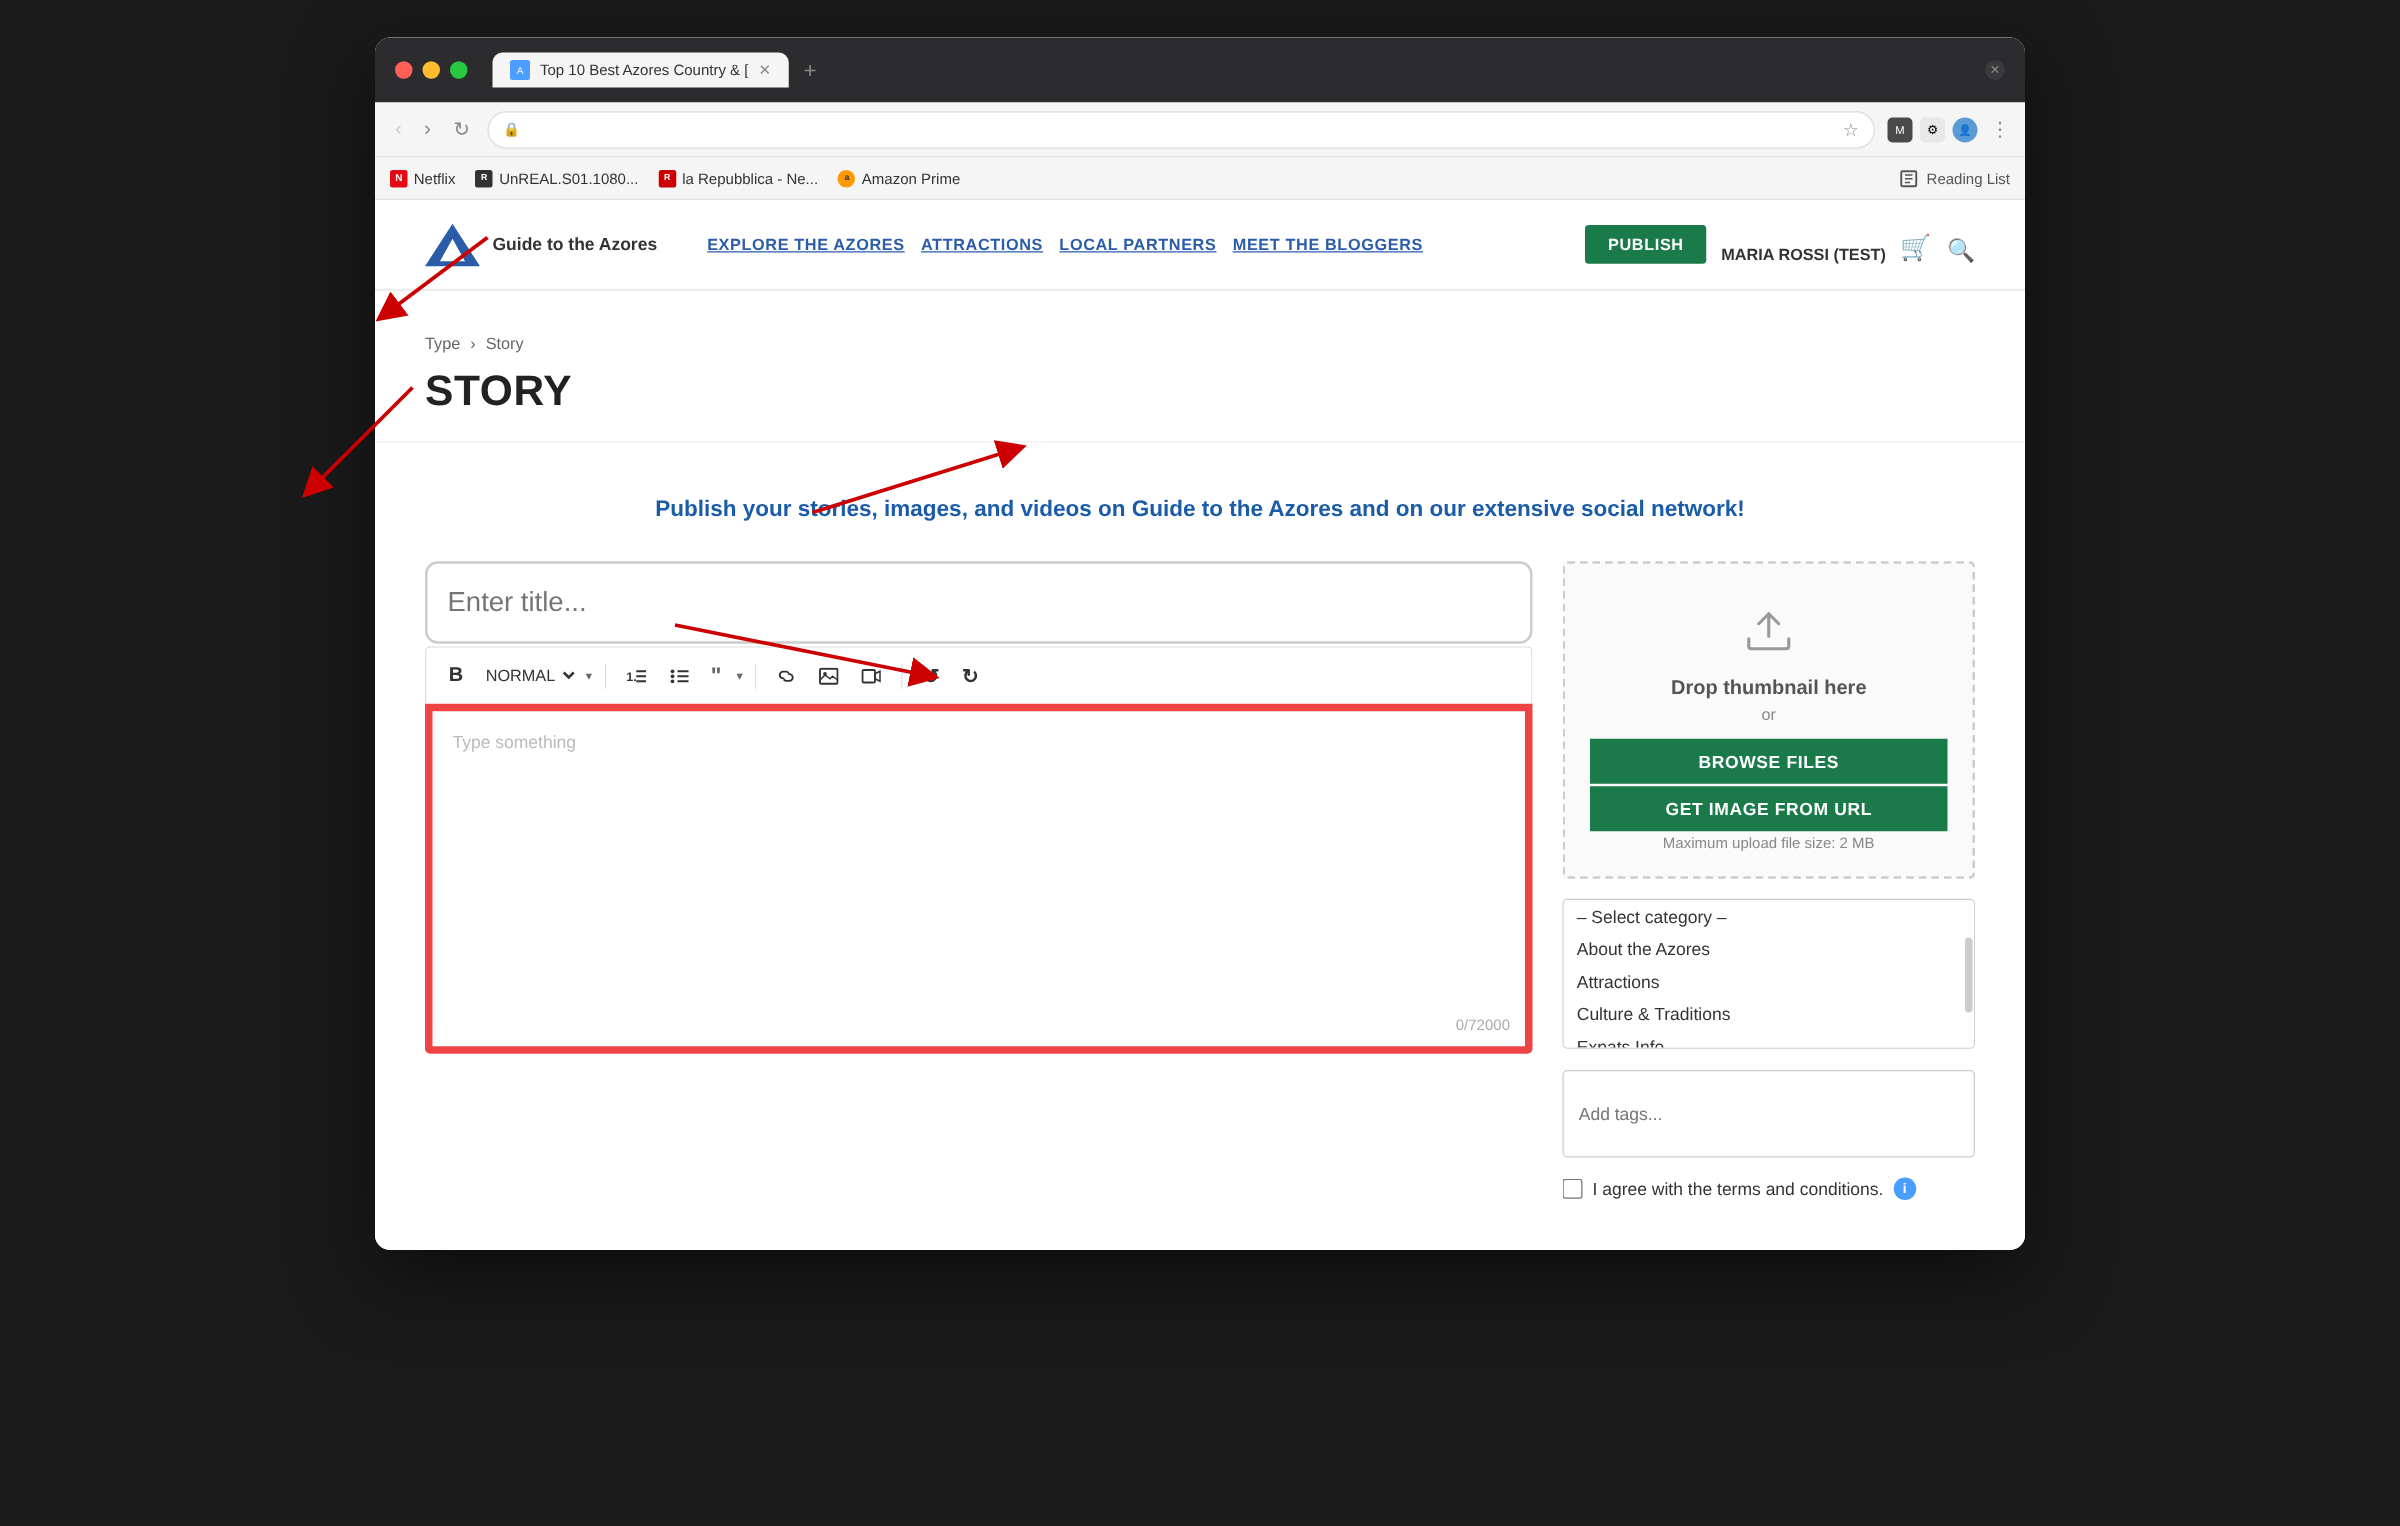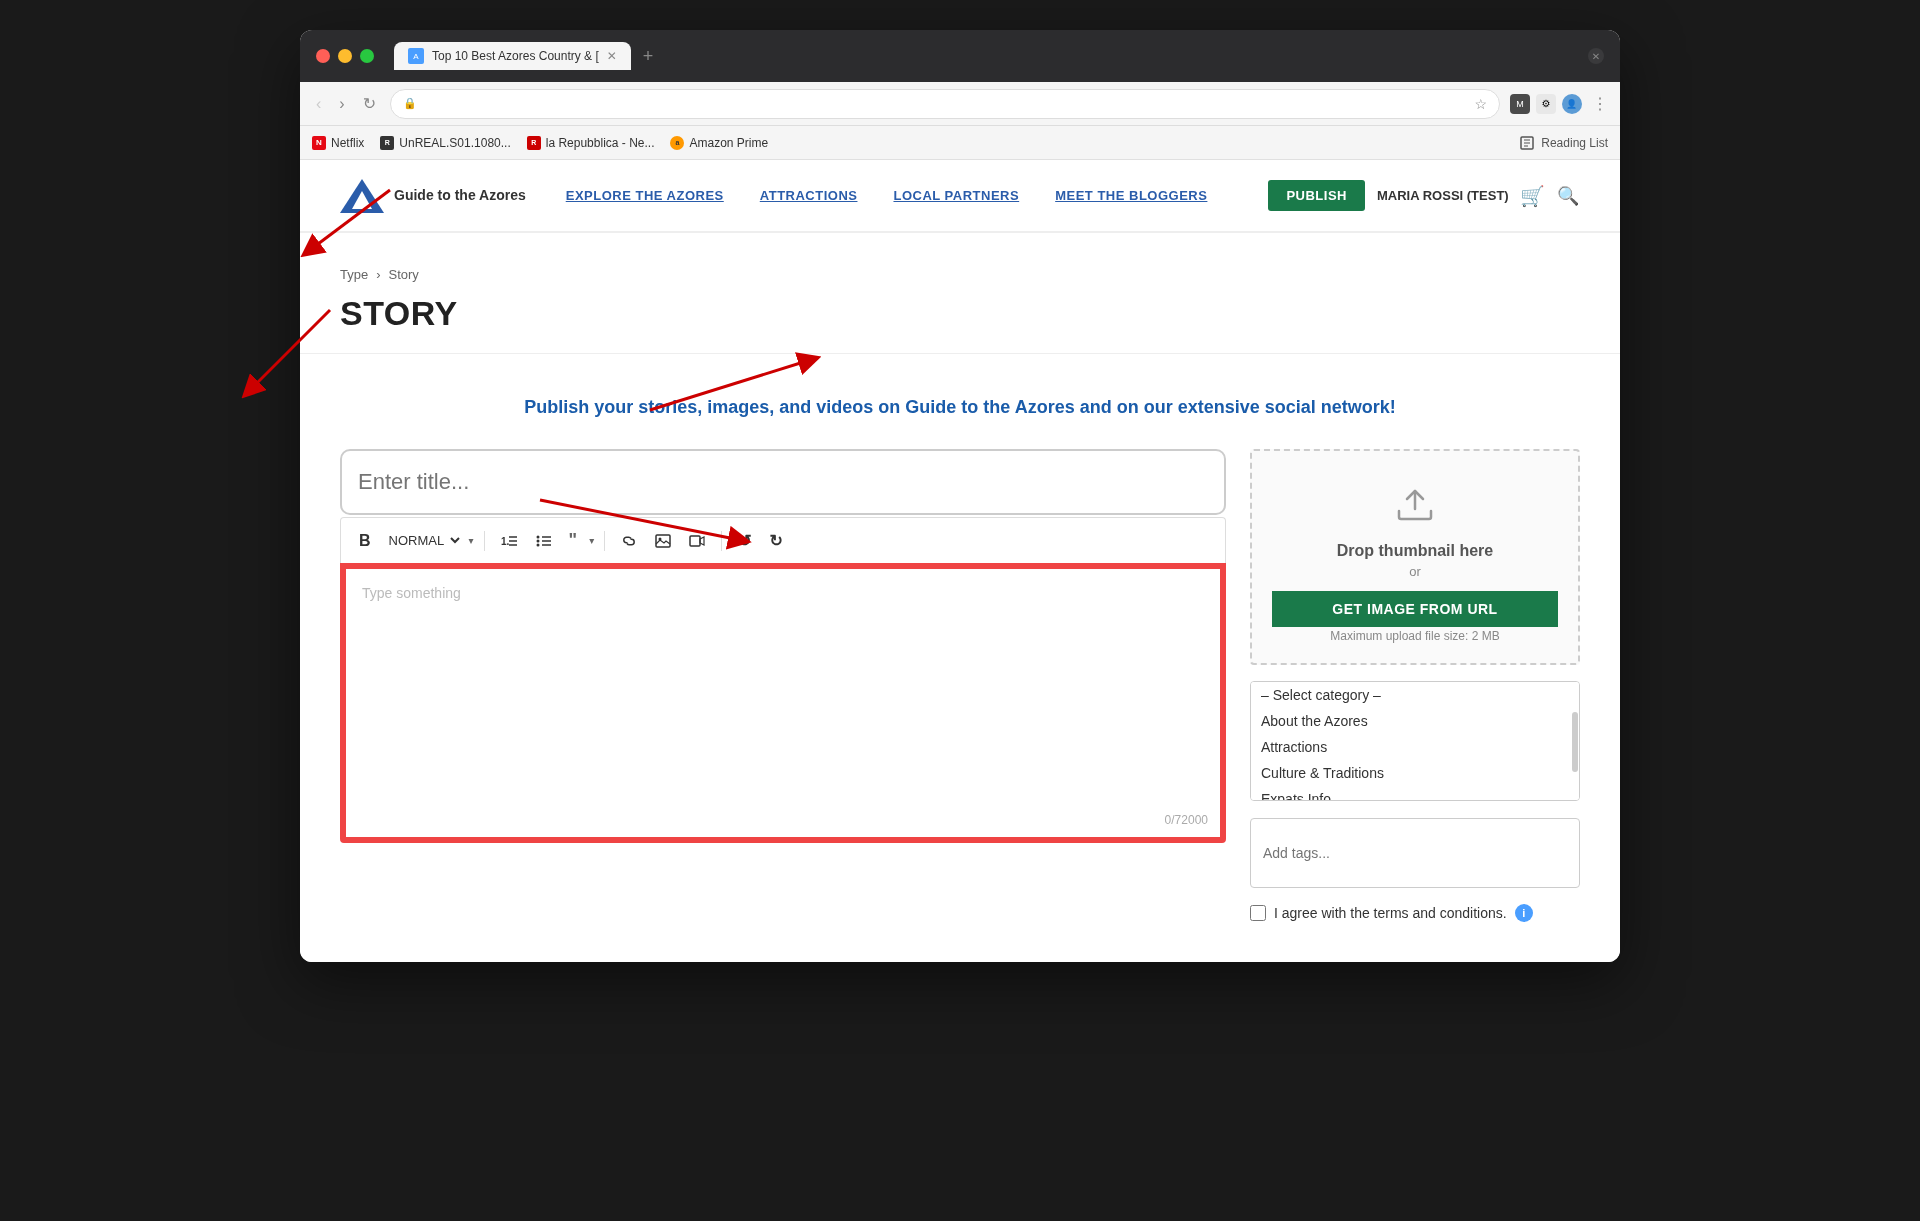--- a/index.html
+++ b/index.html
@@ -45,23 +45,23 @@
     .amazon-favicon { background: #ff9900; color: #333; font-size: 7px; font-weight: bold; border-radius: 50%; }
     .reading-list-btn { margin-left: auto; display: flex; align-items: center; gap: 6px; color: #555; font-size: 12px; cursor: pointer; }
 
     
     .website { background: white; }
 
     
     .site-header { background: white; border-bottom: 1px solid #eee; padding: 0 40px; height: 72px; display: flex; align-items: center; gap: 0; }
     .site-logo { display: flex; align-items: center; gap: 10px; text-decoration: none; margin-right: 40px; }
     .logo-text { font-size: 14px; font-weight: 700; color: #333; line-height: 1.2; }
-    .site-nav { display: flex; align-items: center; gap: 36px; flex: 1; }
+    .site-nav { display: flex; align-items: center; gap: 13px; flex: 1; }
     .nav-link { font-size: 13px; font-weight: 600; color: #2a5caa; text-decoration: underline; letter-spacing: 0.5px; }
-    .nav-actions { display: flex; align-items: center; gap: 12px; margin-left: auto; }
+    .nav-actions { display: flex; align-items: flex-end; gap: 12px; margin-left: auto; }
     .publish-btn { background: #1a7a4a; color: white; font-size: 13px; font-weight: 700; padding: 8px 18px; border: none; border-radius: 3px; cursor: pointer; letter-spacing: 0.5px; }
     .user-name { font-size: 13px; font-weight: 600; color: #333; }
     .cart-icon { color: #333; font-size: 20px; cursor: pointer; }
     .search-icon { color: #333; font-size: 18px; cursor: pointer; }
 
     
     .breadcrumb { padding: 14px 40px 8px; font-size: 13px; color: #666; display: flex; align-items: center; gap: 8px; }
     .breadcrumb a { color: #666; text-decoration: none; }
 
     
@@ -294,20 +294,21 @@
           <div class="thumbnail-box">
             <div class="upload-icon">
               <svg width="48" height="42" viewBox="0 0 48 42" fill="none">
                 <path d="M24 28 L24 10" stroke="#999" stroke-width="2.5" stroke-linecap="round"></path>
                 <path d="M16 18 L24 10 L32 18" stroke="#999" stroke-width="2.5" stroke-linecap="round" stroke-linejoin="round" fill="none"></path>
                 <path d="M8 30 L8 36 C8 37.1 8.9 38 10 38 L38 38 C39.1 38 40 37.1 40 36 L40 30" stroke="#999" stroke-width="2.5" stroke-linecap="round" fill="none"></path>
               </svg>
             </div>
             <div class="drop-text">Drop thumbnail here</div>
             <div class="or-text">or</div>
+            <button class="browse-btn">BROWSE FILES</button>
             <button class="url-btn">GET IMAGE FROM URL</button>
             <div class="max-size">Maximum upload file size: 2 MB</div>
           </div>
 
           <div style="position: relative;">
             <select class="category-select" size="5">
               <option>– Select category –</option>
               <option>About the Azores</option>
               <option>Attractions</option>
               <option>Culture &amp; Traditions</option>

